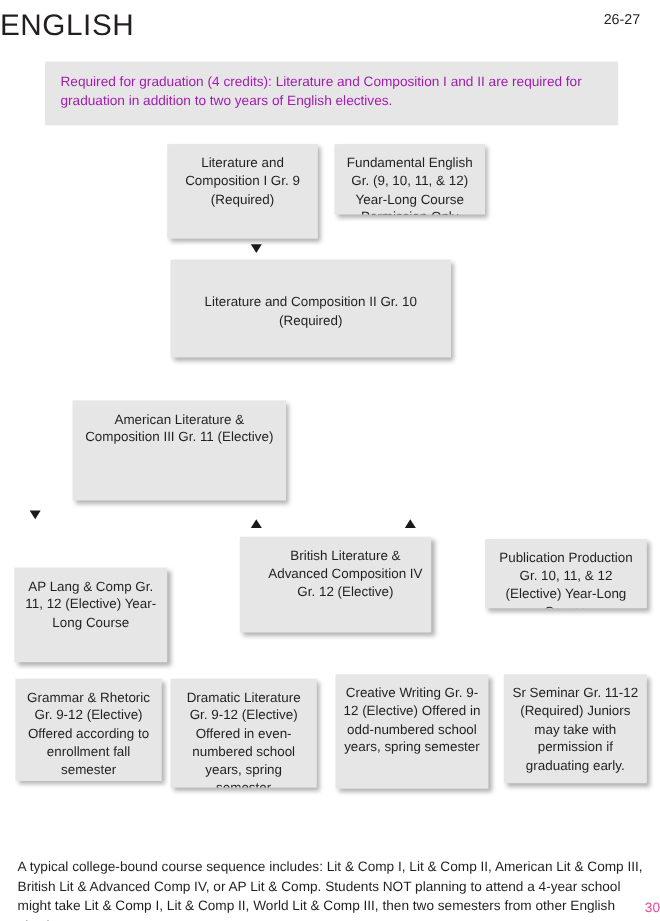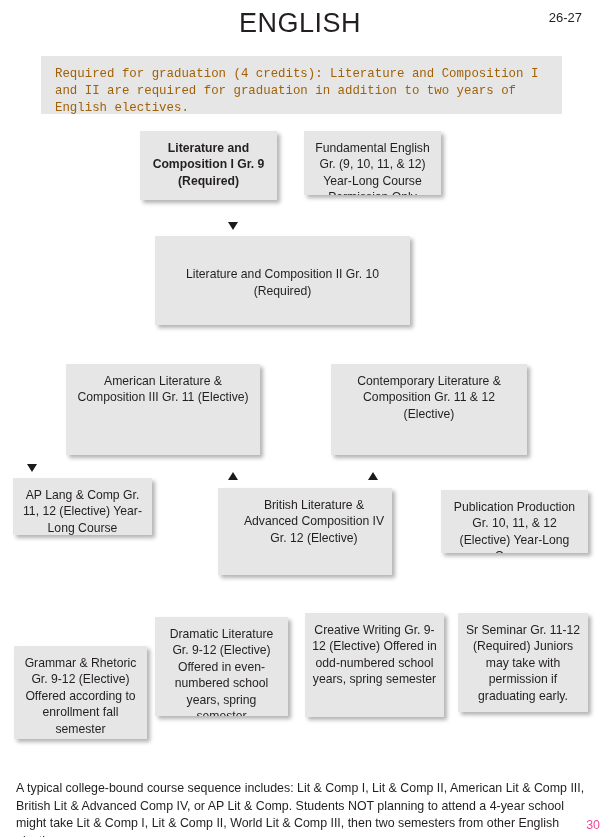--- a/index.html
+++ b/index.html
@@ -16,21 +16,21 @@
     width: 600px;
     height: 837px;
     overflow: hidden;
     background: #ffffff;
   }
   .page-title {
     position: absolute;
     left: 0;
     top: 8px;
     width: 600px;
-    text-align: center;
+    text-align: left;
     font-size: 27px;
     font-weight: 400;
     letter-spacing: 0.5px;
     color: #231f20;
   }
   .year-label {
     position: absolute;
     right: 18px;
     top: 10px;
     font-size: 13px;
@@ -40,22 +40,21 @@
     position: absolute;
     left: 41px;
     top: 56px;
     width: 521px;
     height: 58px;
     background: #e6e6e6;
     box-sizing: border-box;
     padding: 10px 14px 0 14px;
     font-size: 12.4px;
     line-height: 17px;
-    color: #a16207;
-    font-family: Liberation Mono, monospace;
+    color: #a21caf;
   }
   .cbox {
     position: absolute;
     background: #e6e6e6;
     box-sizing: border-box;
     box-shadow: 3px 3px 4px rgba(0,0,0,0.30);
     display: flex;
     align-items: flex-start;
     justify-content: center;
     text-align: center;
@@ -98,43 +97,42 @@
 </head>
 <body>
 
 <div id="page">
 
   <div class="page-title">ENGLISH</div>
   <div class="year-label">26-27</div>
 
   <div class="banner">Required for graduation (4 credits):  Literature and Composition I and II are required for graduation in addition to two years of English electives.</div>
 
-  <div class="cbox" style="left:140px; top:131px; width:137px; height:69px;font-weight:bold;">Literature and Composition I Gr. 9 (Required)</div>
+  <div class="cbox" style="left:152px; top:131px; width:137px; height:86px;">Literature and Composition I Gr. 9 (Required)</div>
 
   <div class="cbox" style="left:304px; top:131px; width:137px; height:64px;">Fundamental English Gr. (9, 10, 11, &amp; 12) Year-Long Course Permission Only</div>
 
   <div class="arrow down" style="left:228px; top:222px;"></div>
 
   <div class="cbox mid" style="left:155px; top:236px; width:255px; height:89px;">Literature and Composition II Gr. 10 (Required)</div>
 
   <div class="cbox" style="left:66px; top:364px; width:194px; height:91px;">American Literature &amp; Composition III Gr. 11 (Elective)</div>
 
-  <div class="cbox" style="left:331px; top:364px; width:196px; height:91px;">Contemporary Literature &amp; Composition Gr. 11 &amp; 12 (Elective)</div>
 
   <div class="arrow down" style="left:27px; top:464px;"></div>
   <div class="arrow up" style="left:228px; top:472px;"></div>
   <div class="arrow up" style="left:368px; top:472px;"></div>
 
-  <div class="cbox" style="left:13px; top:478px; width:139px; height:57px;">AP Lang &amp; Comp Gr. 11, 12 (Elective) Year-Long Course</div>
+  <div class="cbox" style="left:13px; top:516px; width:139px; height:86px;">AP Lang &amp; Comp Gr. 11, 12 (Elective) Year-Long Course</div>
 
   <div class="cbox" style="left:218px; top:488px; width:174px; height:87px;padding-left:24px;">British Literature &amp; Advanced Composition IV Gr. 12 (Elective)</div>
 
   <div class="cbox" style="left:441px; top:490px; width:147px; height:63px;text-align:center;">Publication Production Gr. 10, 11, &amp; 12 (Elective) Year-Long Course</div>
 
-  <div class="cbox" style="left:14px; top:617px; width:133px; height:93px;margin-top:29px;">Grammar &amp; Rhetoric Gr. 9-12 (Elective) Offered according to enrollment fall semester</div>
+  <div class="cbox" style="left:14px; top:617px; width:133px; height:93px;">Grammar &amp; Rhetoric Gr. 9-12 (Elective) Offered according to enrollment fall semester</div>
 
   <div class="cbox" style="left:155px; top:617px; width:133px; height:99px;">Dramatic Literature Gr. 9-12 (Elective) Offered in even-numbered school years, spring semester</div>
 
   <div class="cbox" style="left:305px; top:613px; width:139px; height:104px;">Creative Writing Gr. 9-12 (Elective) Offered in odd-numbered school years, spring semester</div>
 
   <div class="cbox" style="left:458px; top:613px; width:130px; height:99px;">Sr Seminar Gr. 11-12 (Required) Juniors may take with permission if graduating early.</div>
 
   <div class="footnote">A typical college-bound course sequence includes: Lit &amp; Comp I, Lit &amp; Comp II, American Lit &amp; Comp III, British Lit &amp; Advanced Comp IV, or AP Lit &amp; Comp. Students NOT planning to attend a 4-year school might take Lit &amp; Comp I, Lit &amp; Comp II, World Lit &amp; Comp III, then two semesters from other English electives.</div>
 
   <div class="page-number">30</div>

